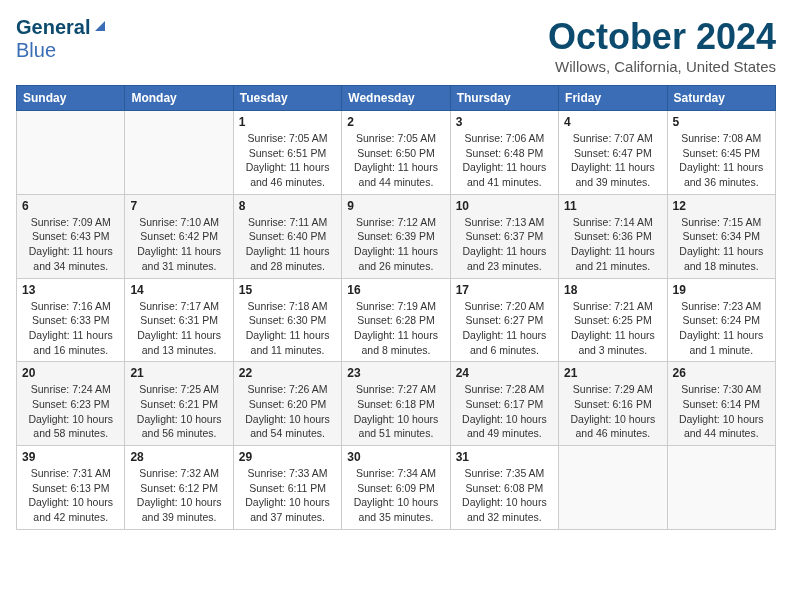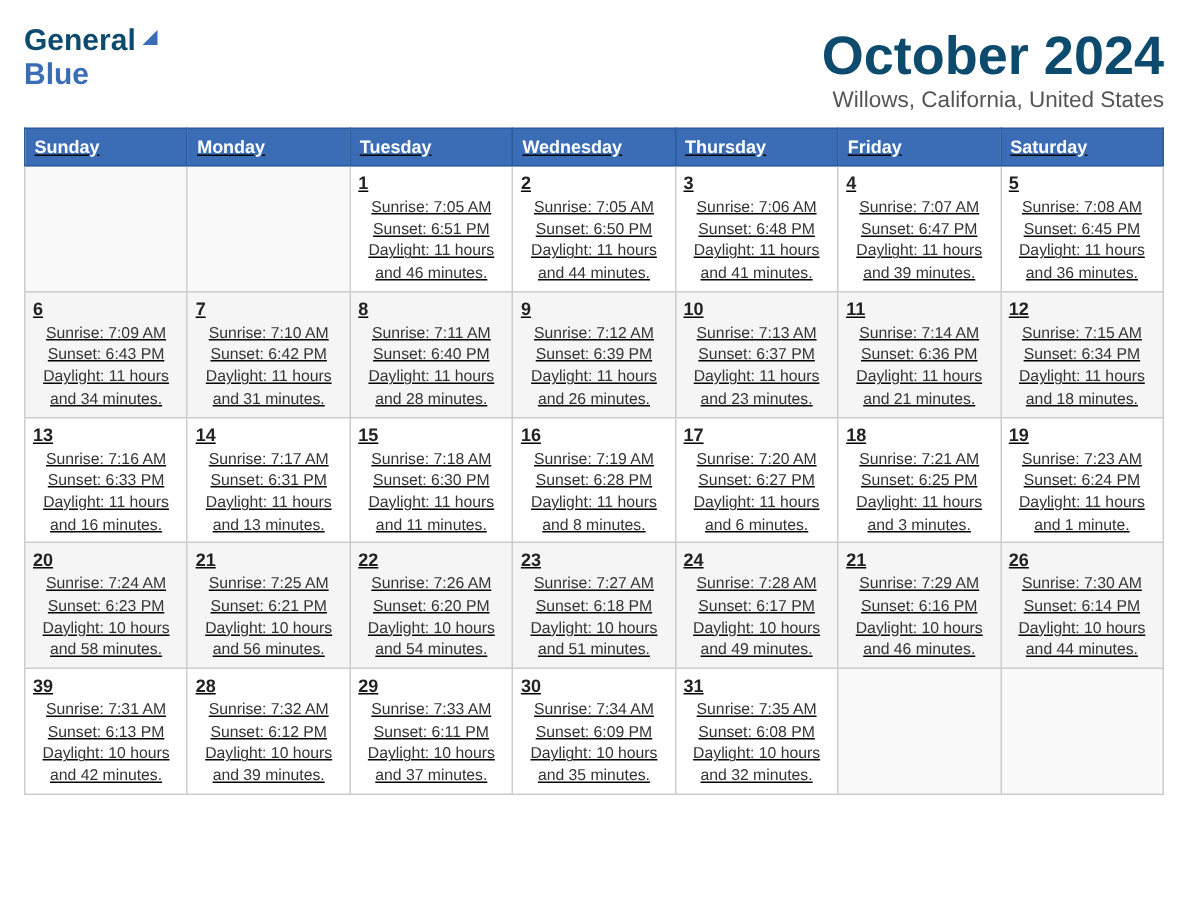--- a/index.html
+++ b/index.html
@@ -30,21 +30,20 @@
       color: #0c4a6e;
     }
     .location-title {
       font-size: 15px;
       color: #555;
     }
     .calendar-table {
       width: 100%;
       border-collapse: collapse;
       font-size: 11px;
-      text-decoration: underline;
     }
     .calendar-table th {
       background-color: #3a6db5;
       color: #fff;
       text-align: left;
       padding: 5px 6px;
       font-size: 12px;
       font-weight: bold;
       border: 1px solid #2a5a9a;
     }
@@ -87,21 +86,21 @@
     <div class="logo">
       <div style="display:flex;align-items:center;">
         <span style="font-size:20px;font-weight:bold;color:#0c4a6e;">General</span>
         <span style="display:inline-block;margin-left:3px;">
           <svg width="14" height="14" viewBox="0 0 14 14">
             <polygon points="2,12 12,12 12,2" fill="#3a6db5"></polygon>
           </svg>
         </span>
       </div>
       <div>
-        <span style="font-size:20px;font-weight:bold;color:#3a6db5;">Blue</span>
+        <span style="font-size:20px;font-weight:normal;color:#3a6db5;">Blue</span>
       </div>
     </div>
     <div class="title-area">
       <div class="month-title">October 2024</div>
       <div class="location-title">Willows, California, United States</div>
     </div>
   </div>
 
   <table class="calendar-table">
     <thead>

